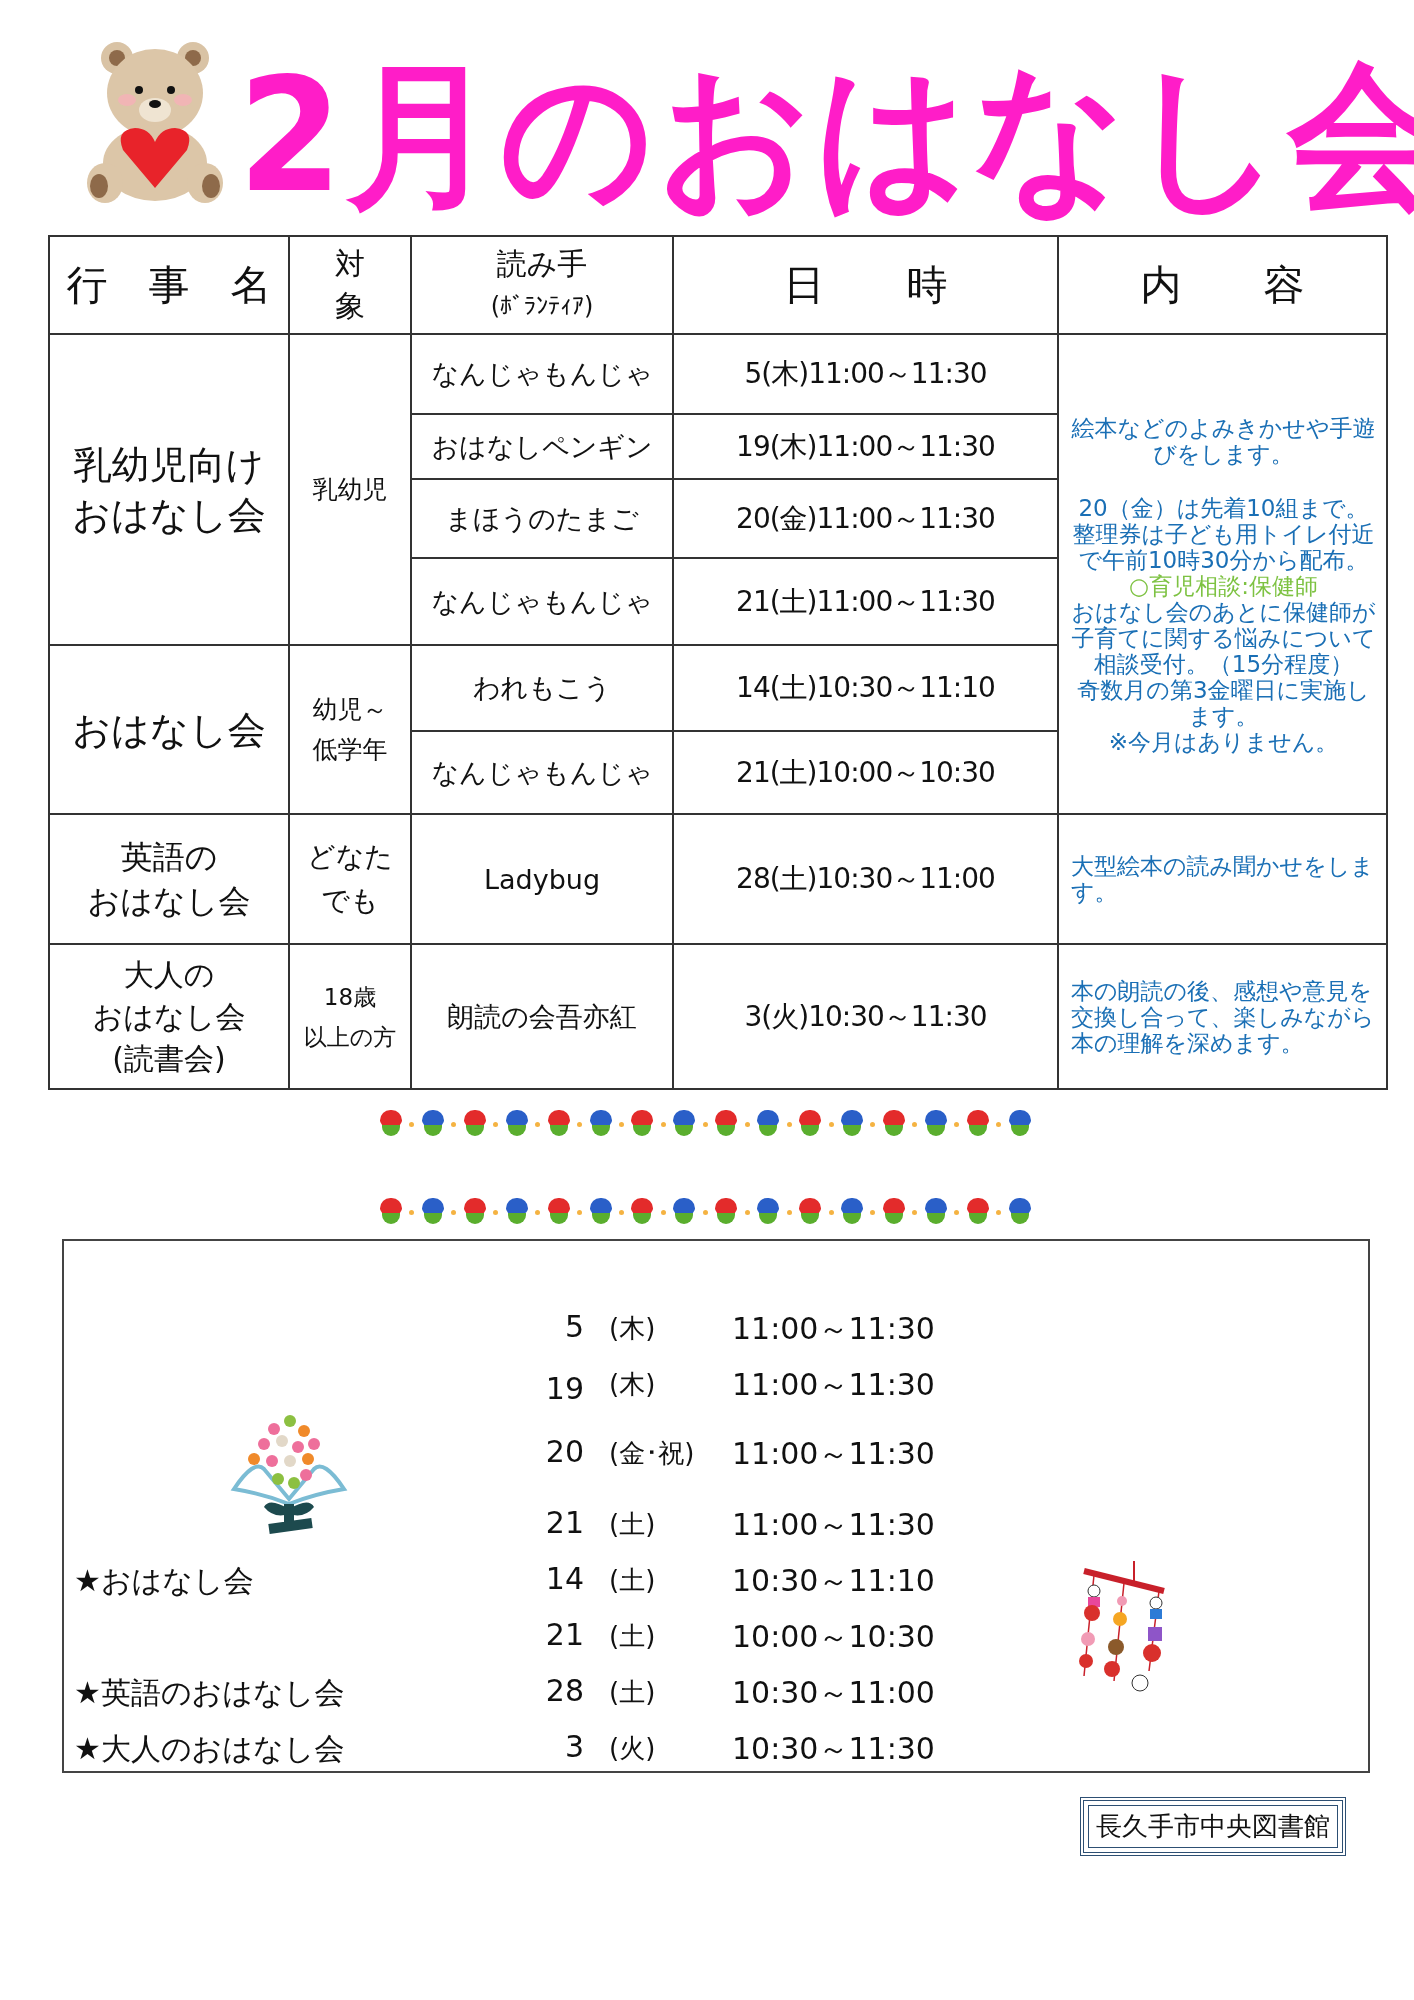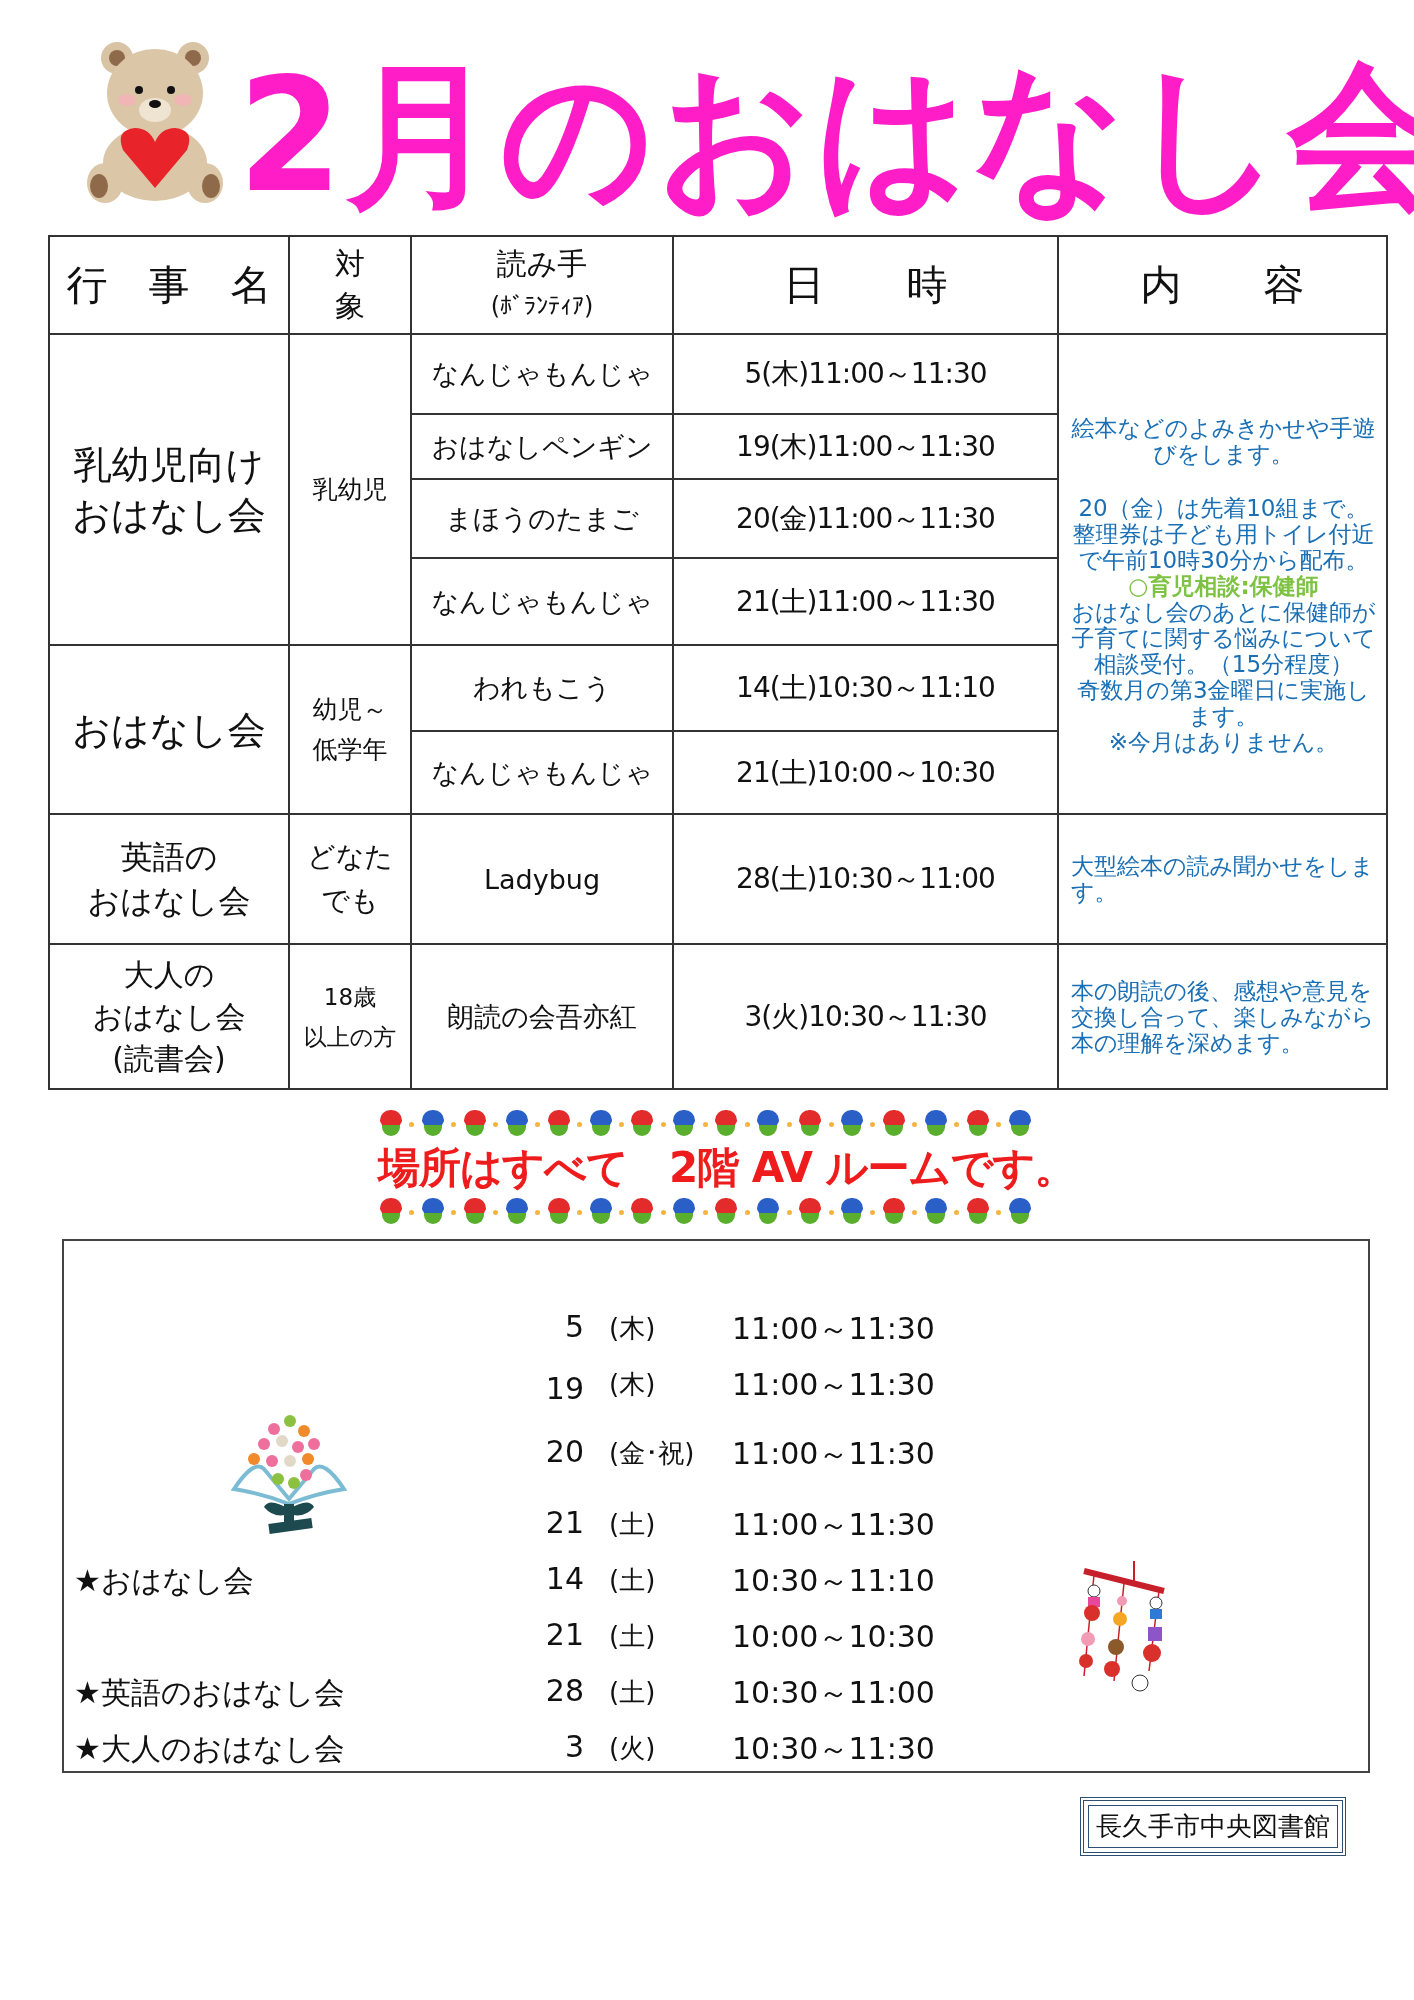--- a/index.html
+++ b/index.html
@@ -13,21 +13,21 @@
   #main-table td{border:2px solid #333;text-align:center;vertical-align:middle;padding:0;}
   .h{font-size:41px;}
   .hs{font-size:30px;line-height:42px;}
   .ev{font-size:38px;line-height:50px;}
   .ev-s{font-size:32px;line-height:44px;}
   .tg{font-size:25px;line-height:40px;}
   .rd{font-size:27px;}
   .dt{font-size:28px;letter-spacing:-1px;white-space:nowrap;}
   .ct{text-align:left !important;vertical-align:top;color:#1a6fb5;font-size:23px;line-height:26px;padding:0 10px 0 12px !important;}
   .ct p{margin:0;text-align:center;}
-  .ct .green{color:#7dc242;font-weight:bold;}
+  .ct .green{color:#7dc242;font-weight:normal;}
   .gap{height:28px;}
   
   #banner{left:378px;top:1108px;width:655px;height:120px;}
   .flw-row{position:absolute;left:0;width:655px;height:32px;display:flex;justify-content:space-between;align-items:center;}
   .flw{width:26px;height:28px;position:relative;}
   .flw .top{position:absolute;left:2px;top:0;width:22px;height:16px;border-radius:11px 11px 6px 6px;}
   .flw .lf{position:absolute;left:4px;top:15px;width:18px;height:11px;background:#5aae2e;border-radius:0 0 9px 9px;}
   .dot{width:5px;height:5px;border-radius:50%;background:#f5b342;}
   #banner-text{position:absolute;left:0;top:32px;width:655px;text-align:center;color:#ee1c1c;font-weight:bold;font-size:42px;line-height:56px;white-space:nowrap;letter-spacing:-1px;}
   
@@ -245,21 +245,20 @@
     <div class="flw">
         <div class="top" style="background:#e32b2b"></div>
         <div class="lf"></div>
       </div>
       <div class="dot"></div>
     <div class="flw">
         <div class="top" style="background:#2a5fc8"></div>
         <div class="lf"></div>
       </div>
   </div>
-  <div id="banner-text">場所はすべて　2階 AV ルームです。</div>
   <div class="flw-row" style="top:88px">
     <div class="flw">
         <div class="top" style="background:#e32b2b"></div>
         <div class="lf"></div>
       </div>
       <div class="dot"></div>
     <div class="flw">
         <div class="top" style="background:#2a5fc8"></div>
         <div class="lf"></div>
       </div>

